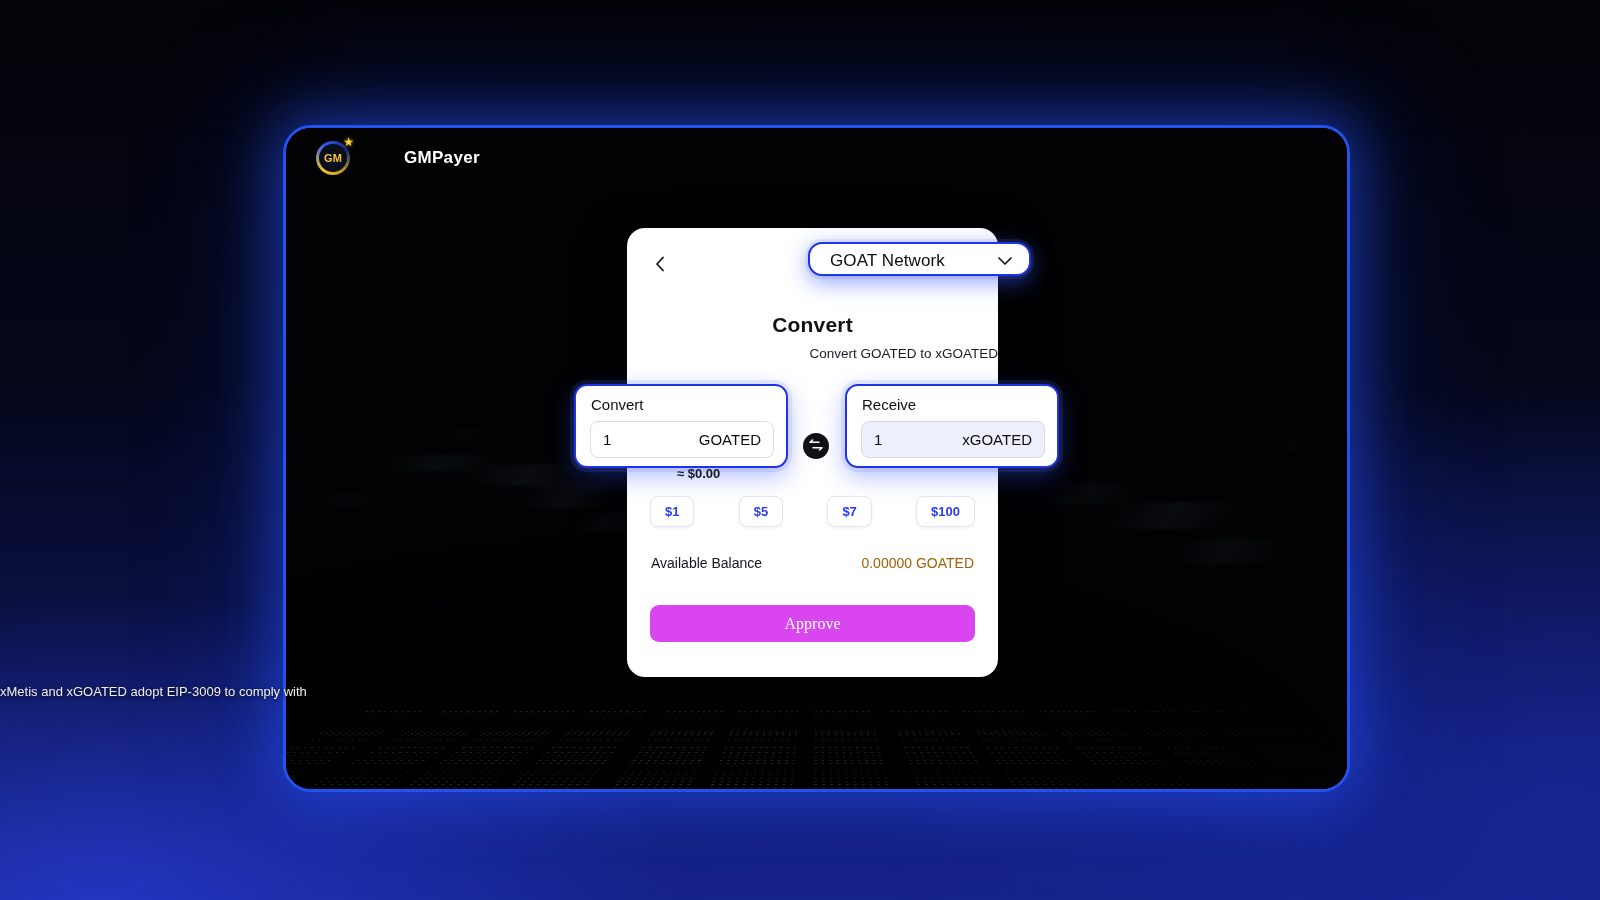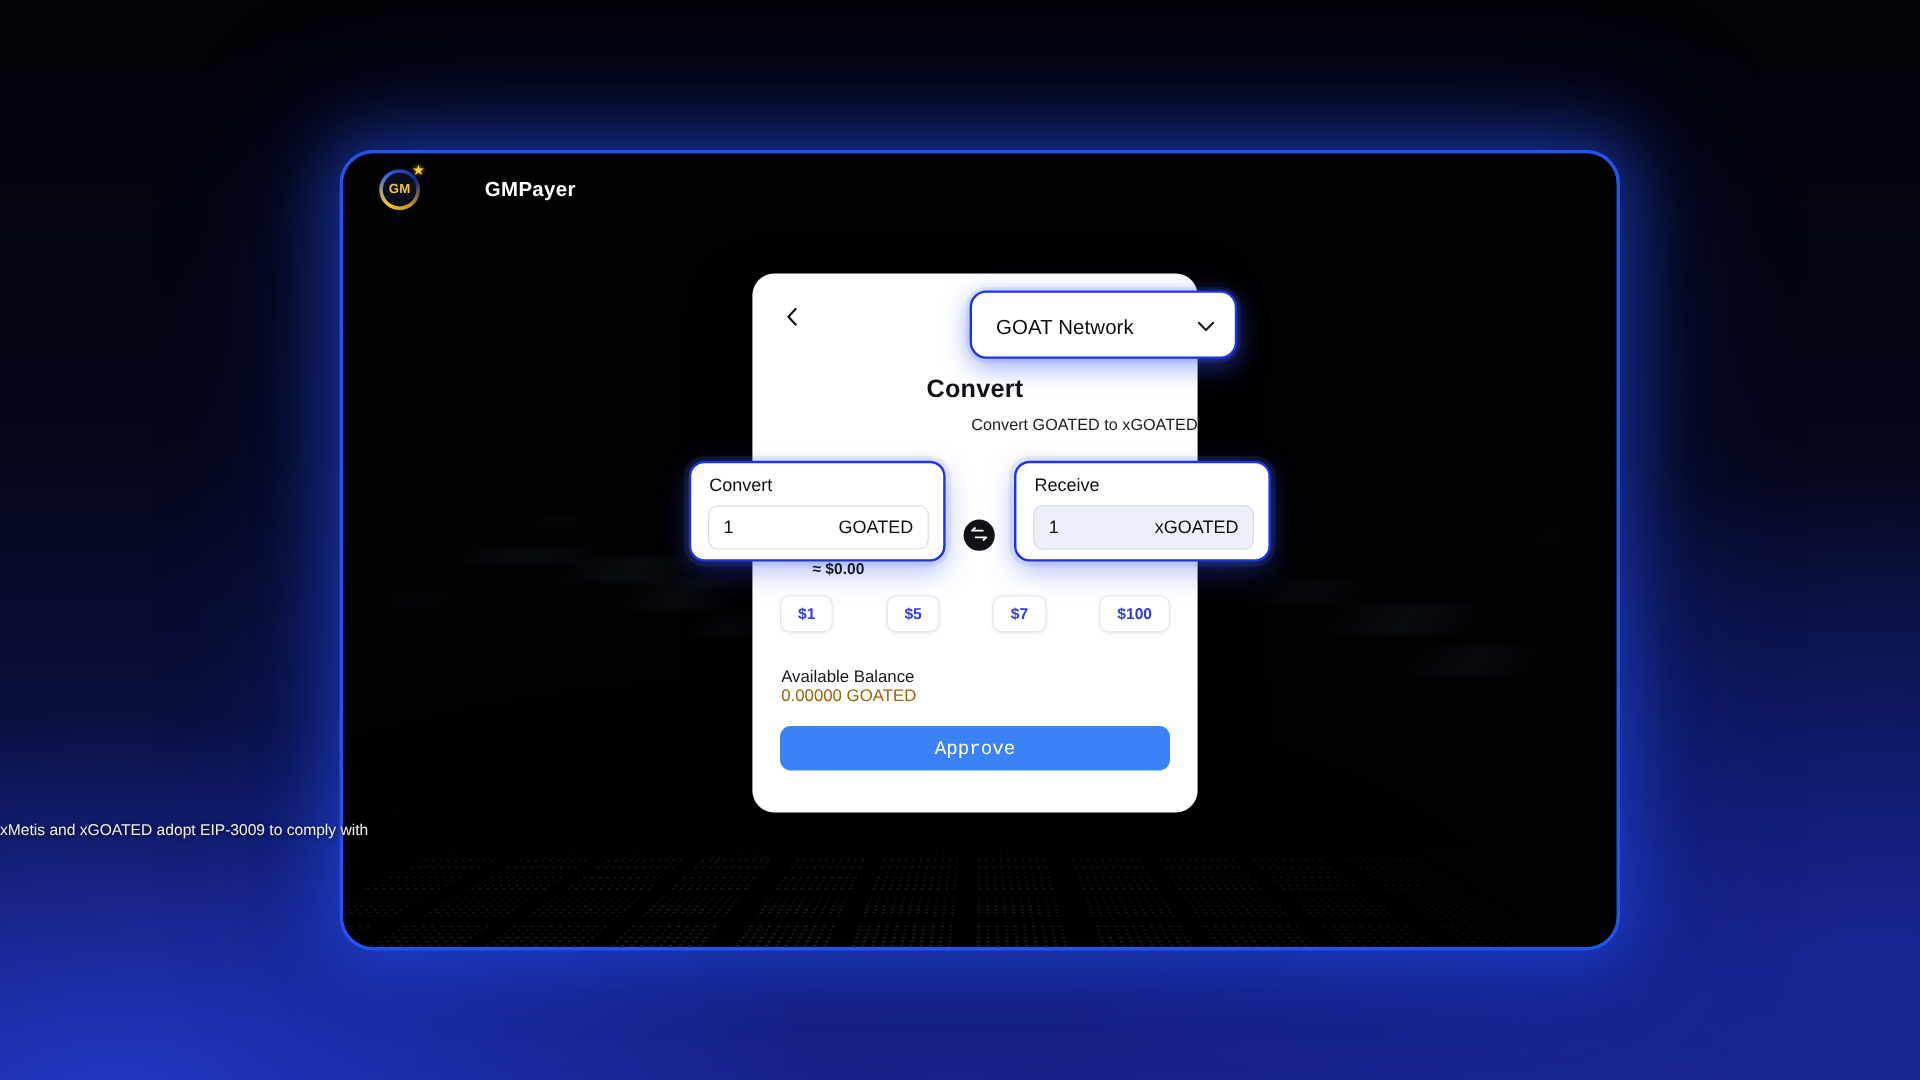--- a/index.html
+++ b/index.html
@@ -47,21 +47,21 @@
     text-shadow:0 0 4px rgba(255,200,50,.8); }
   .logo-text { color:#ffffff; font-size:17px; font-weight:bold; letter-spacing:.3px;margin-left:44px; }
 
   
   .card { position:absolute; left:627px; top:228px; width:371px; height:449px; background:#ffffff;
     border-radius:18px; box-shadow:0 22px 50px rgba(0,0,0,.5); }
 
   .back-btn { position:absolute; left:22px; top:26px; width:22px; height:22px; display:flex;
     align-items:center; justify-content:center; cursor:pointer; background:none; border:none; }
 
-  .network-pill { position:absolute; top:14px; right:-33px; width:223px; height:57px; background:#ffffff;
+  .network-pill { position:absolute; top:14px; right:-33px; width:223px; height:34px; background:#ffffff;
     border:2px solid #1e32e6; border-radius:14px; display:flex; align-items:center; justify-content:space-between;
     padding:4px 16px 0 20px; cursor:pointer;
     box-shadow:0 6px 22px rgba(55,85,255,.55), 0 0 0 3px rgba(100,130,255,.12); }
   .network-pill .pill-label { font-size:17px; color:#0c0d11; letter-spacing:.1px; }
 
   .card-title { position:absolute; top:85px; left:0; right:0; text-align:center;
     font-size:21px; font-weight:bold; color:#101218; letter-spacing:.2px; }
   .card-subtitle { position:absolute; top:118px; left:0; right:0; text-align:right;
     font-size:13.5px; color:#1a1c22; }
 
@@ -79,27 +79,27 @@
   .swap-btn { position:absolute; left:176px; top:205px; width:26px; height:26px; border-radius:50%;
     background:#101114; border:none; display:flex; align-items:center; justify-content:center; cursor:pointer; }
 
   .usd-estimate { position:absolute; left:24px; top:238px; font-size:13px; font-weight:bold; color:#17191f;margin-left:26px; }
 
   .quick-row { position:absolute; left:23px; right:23px; top:268px; display:flex; justify-content:space-between; }
   .quick-btn { height:31px; padding:0 14px; background:#ffffff; border:1px solid #e3e6f2; border-radius:8px;
     color:#2b3cf0; font-size:13px; font-weight:bold; cursor:pointer; box-shadow:0 1px 3px rgba(25,35,90,.07); }
 
   .balance-row { position:absolute; left:24px; right:24px; top:327px; display:flex;
-    justify-content:space-between; align-items:flex-start;flex-direction:column; }
+    justify-content:space-between; align-items:center; }
   .balance-label { font-size:14px; color:#15171d; }
   .balance-value { font-size:14px; color:#a16207; }
 
-  .approve-btn { position:absolute; left:23px; right:23px; top:377px; height:37px; background:#3b82f6;
+  .approve-btn { position:absolute; left:23px; right:23px; top:377px; height:37px; background:#d946ef;
     border:none; border-radius:9px; color:#ffffff; font-size:16px; cursor:pointer;
-    font-family:Liberation Mono, monospace; }
+    font-family:Liberation Serif, serif; }
 
   
   .footnote { position:absolute; left:0; right:0; top:683px; text-align:left; color:#eef0f3;
     font-size:13px; line-height:1.45; text-shadow:0 1px 4px rgba(0,0,0,.9); }
 </style>
 </head>
 <body>
 
 <div class="stage">
 

